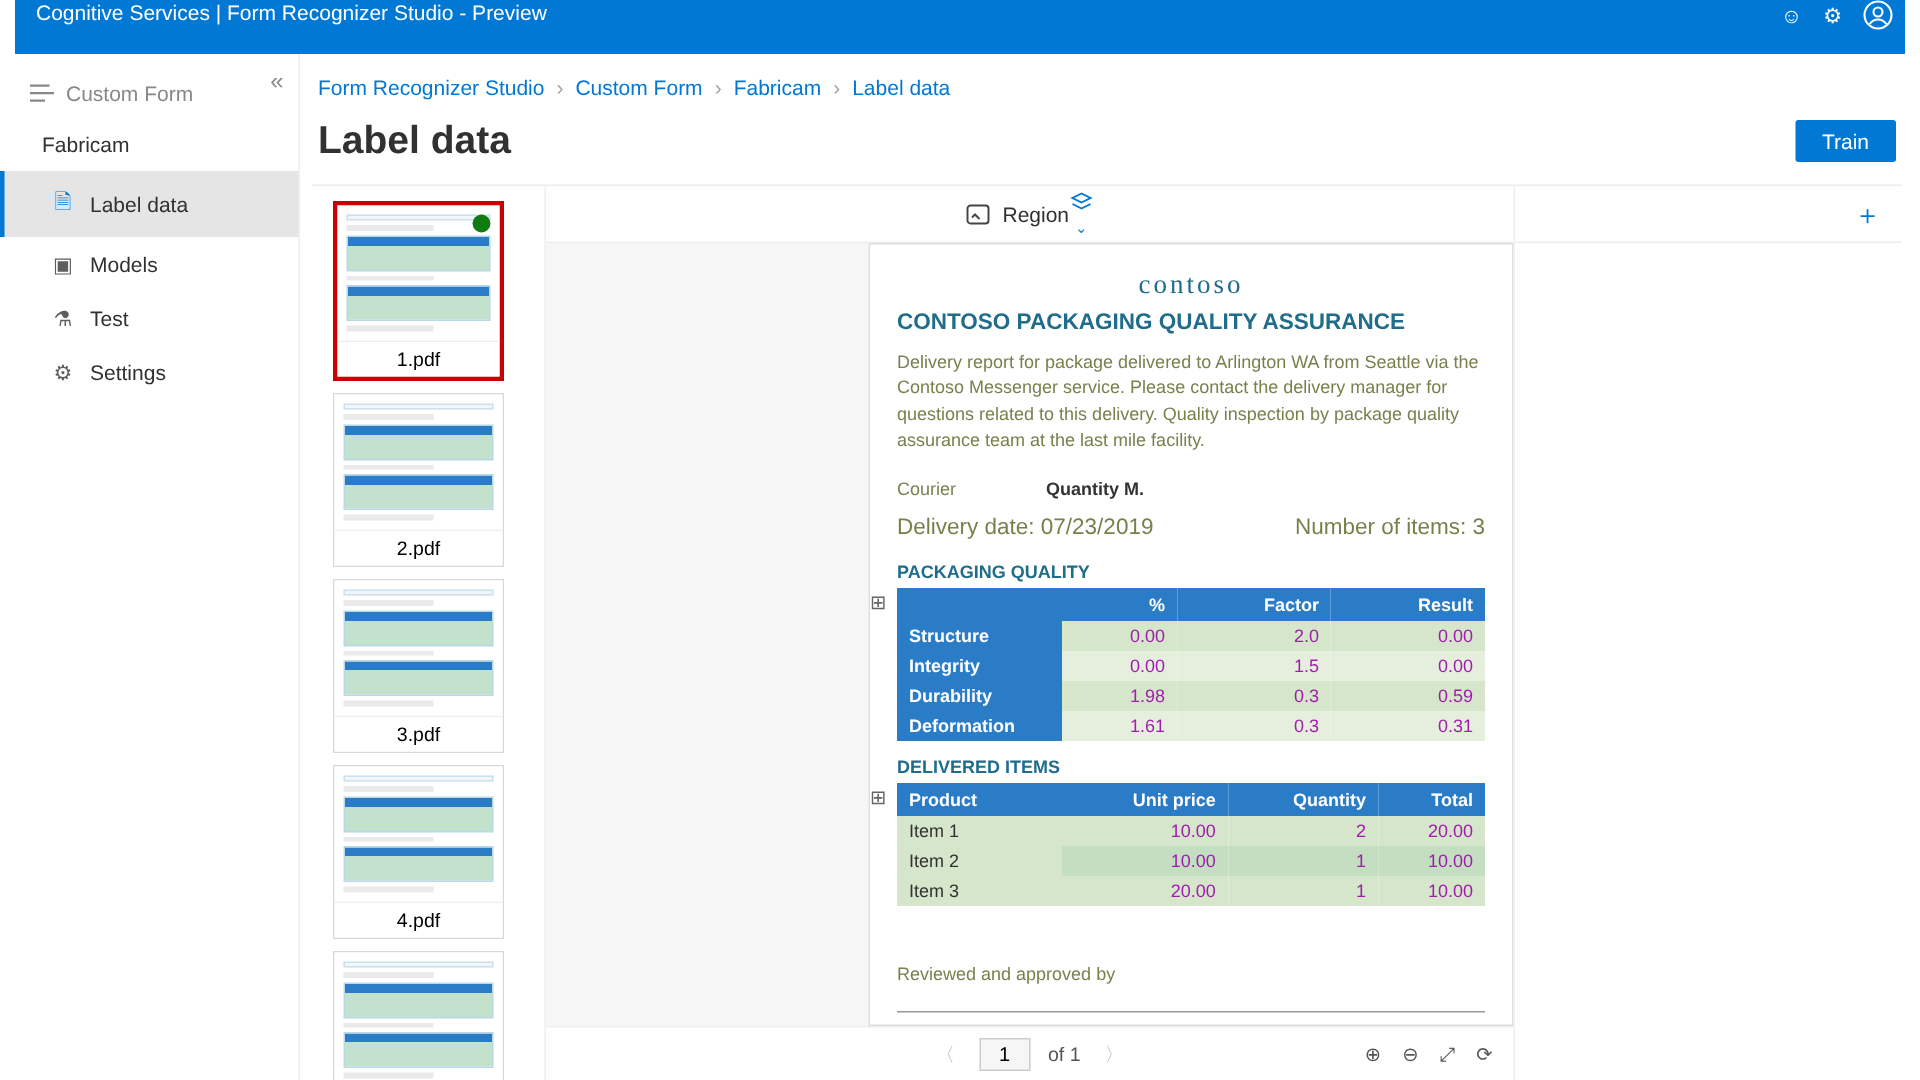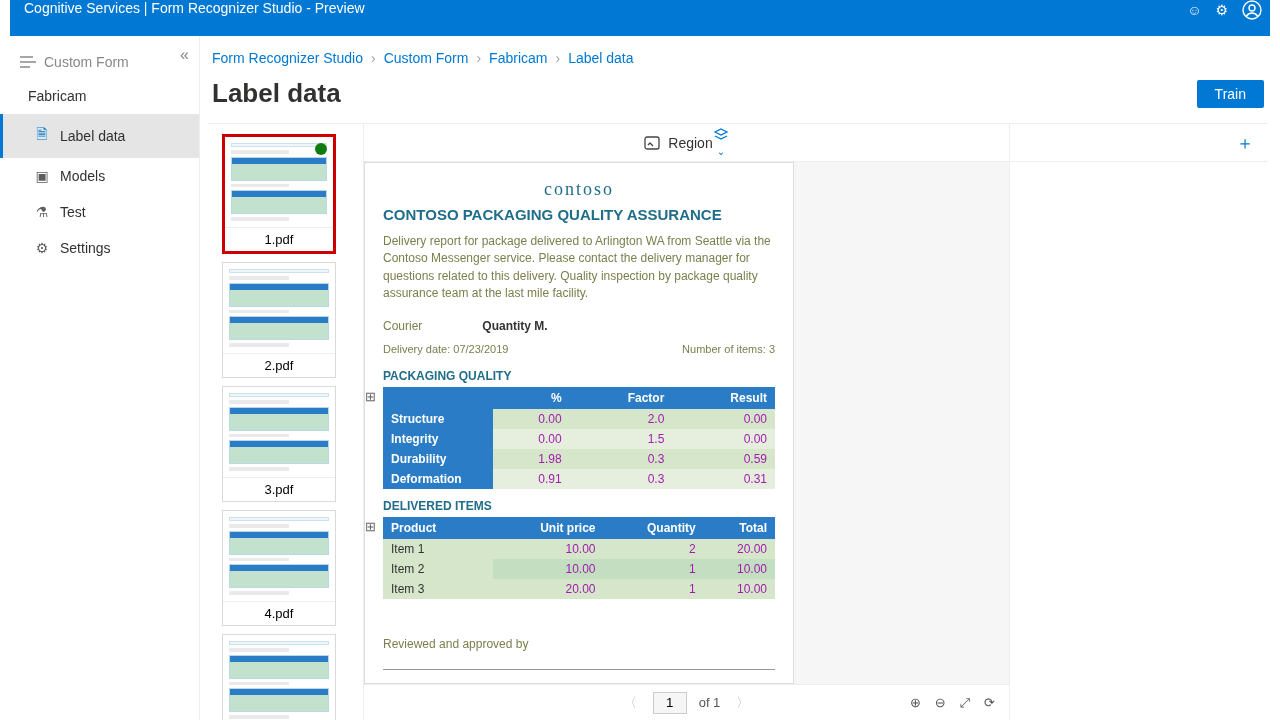--- a/index.html
+++ b/index.html
@@ -46,28 +46,28 @@
   .thumb .ttxt { height:4px; background:#eaeaea; width:60%; }
   .thumb .tname { text-align:center; font-size:13px; background:#fff; padding:4px 0; border-top:1px solid #eee; }
   .thumb.selected { border:3px solid #cc0000; }
   .thumb .dot { position:absolute; right:6px; top:6px; width:12px; height:12px; border-radius:50%; background:#107c10; }
 
   
   .canvas-col { flex:1; display:flex; flex-direction:column; border-left:1px solid #eee; border-right:1px solid #eee; }
   .toolbar { height:38px; display:flex; align-items:center; padding:0 18px; border-bottom:1px solid #eee; font-size:14px; color:#323130; justify-content:center; }
   .toolbar .left-tools { display:flex; align-items:center; gap:8px; cursor:pointer; }
   .toolbar .right-tools { color:#0078d4; cursor:pointer; }
-  .doc-wrap { flex:1; background:#f6f6f6; overflow:auto; display:flex; justify-content:flex-start; padding-top:0; }
+  .doc-wrap { flex:1; background:#f6f6f6; overflow:auto; display:flex; justify-content:flex-end; padding-top:0; }
   .doc { width:430px; background:#fff; border:1px solid #ddd; padding: 14px 18px 40px 18px; font-size:12.5px; color:#333; }
   .doc .brand { text-align:center; color:#1f6d8a; font-family:Georgia,serif; letter-spacing:2px; font-size:18px; margin:2px 0 6px 0; }
   .doc h2 { color:#1f6d8a; font-size:15px; font-weight:700; margin:2px 0 10px 0; }
   .doc .para { color:#7a7f4c; line-height:1.45; margin-bottom:16px; font-size:12px; }
   .doc .kvrow { display:flex; gap:30px; font-size:12px; color:#7a7f4c; margin-bottom:6px; }
   .doc .kvrow .val { color:#333; font-weight:600; margin-left:30px; }
-  .doc .kvline { display:flex; justify-content:space-between; font-size:11px; color:#7a7f4c; margin: 10px 0 14px 0; }
+  .doc .kvline { display:flex; justify-content:space-between; font-size:15px; color:#7a7f4c; margin: 10px 0 14px 0; }
   .doc h3 { color:#1f6d8a; font-size:12px; font-weight:700; margin:10px 0 4px 0; }
   .dtable { width:100%; border-collapse:collapse; font-size:12px; margin-bottom:10px; position:relative; }
   .dtable th { background:#2a7cc7; color:#fff; font-weight:600; text-align:right; padding:4px 8px; }
   .dtable th:first-child { text-align:left; }
   .dtable td { padding:3px 8px; text-align:right; }
   .dtable td:first-child { text-align:left; color:#fff; background:#2a7cc7; font-weight:600; width:110px; }
   .dtable tr.alt td:not(:first-child){ background:#d5e6ca; }
   .dtable tr td:not(:first-child){ background:#e6efde; color:#a21caf; }
   .ptable td:first-child { background:#d5e6ca; color:#333; font-weight:400; }
   .ptable th:first-child { text-align:left; }
@@ -279,21 +279,21 @@
                       <td>0.00</td>
                     </tr>
                 <tr class="alt">
                       <td>Durability</td>
                       <td>1.98</td>
                       <td>0.3</td>
                       <td>0.59</td>
                     </tr>
                 <tr>
                       <td>Deformation</td>
-                      <td>0.91</td>
+                      <td>1.61</td>
                       <td>0.3</td>
                       <td>0.31</td>
                     </tr>
               </tbody>
                 </table>
             </div>
 
             <h3>DELIVERED ITEMS</h3>
             <div style="position:relative;">
               <span class="table-icon">⊞</span>

